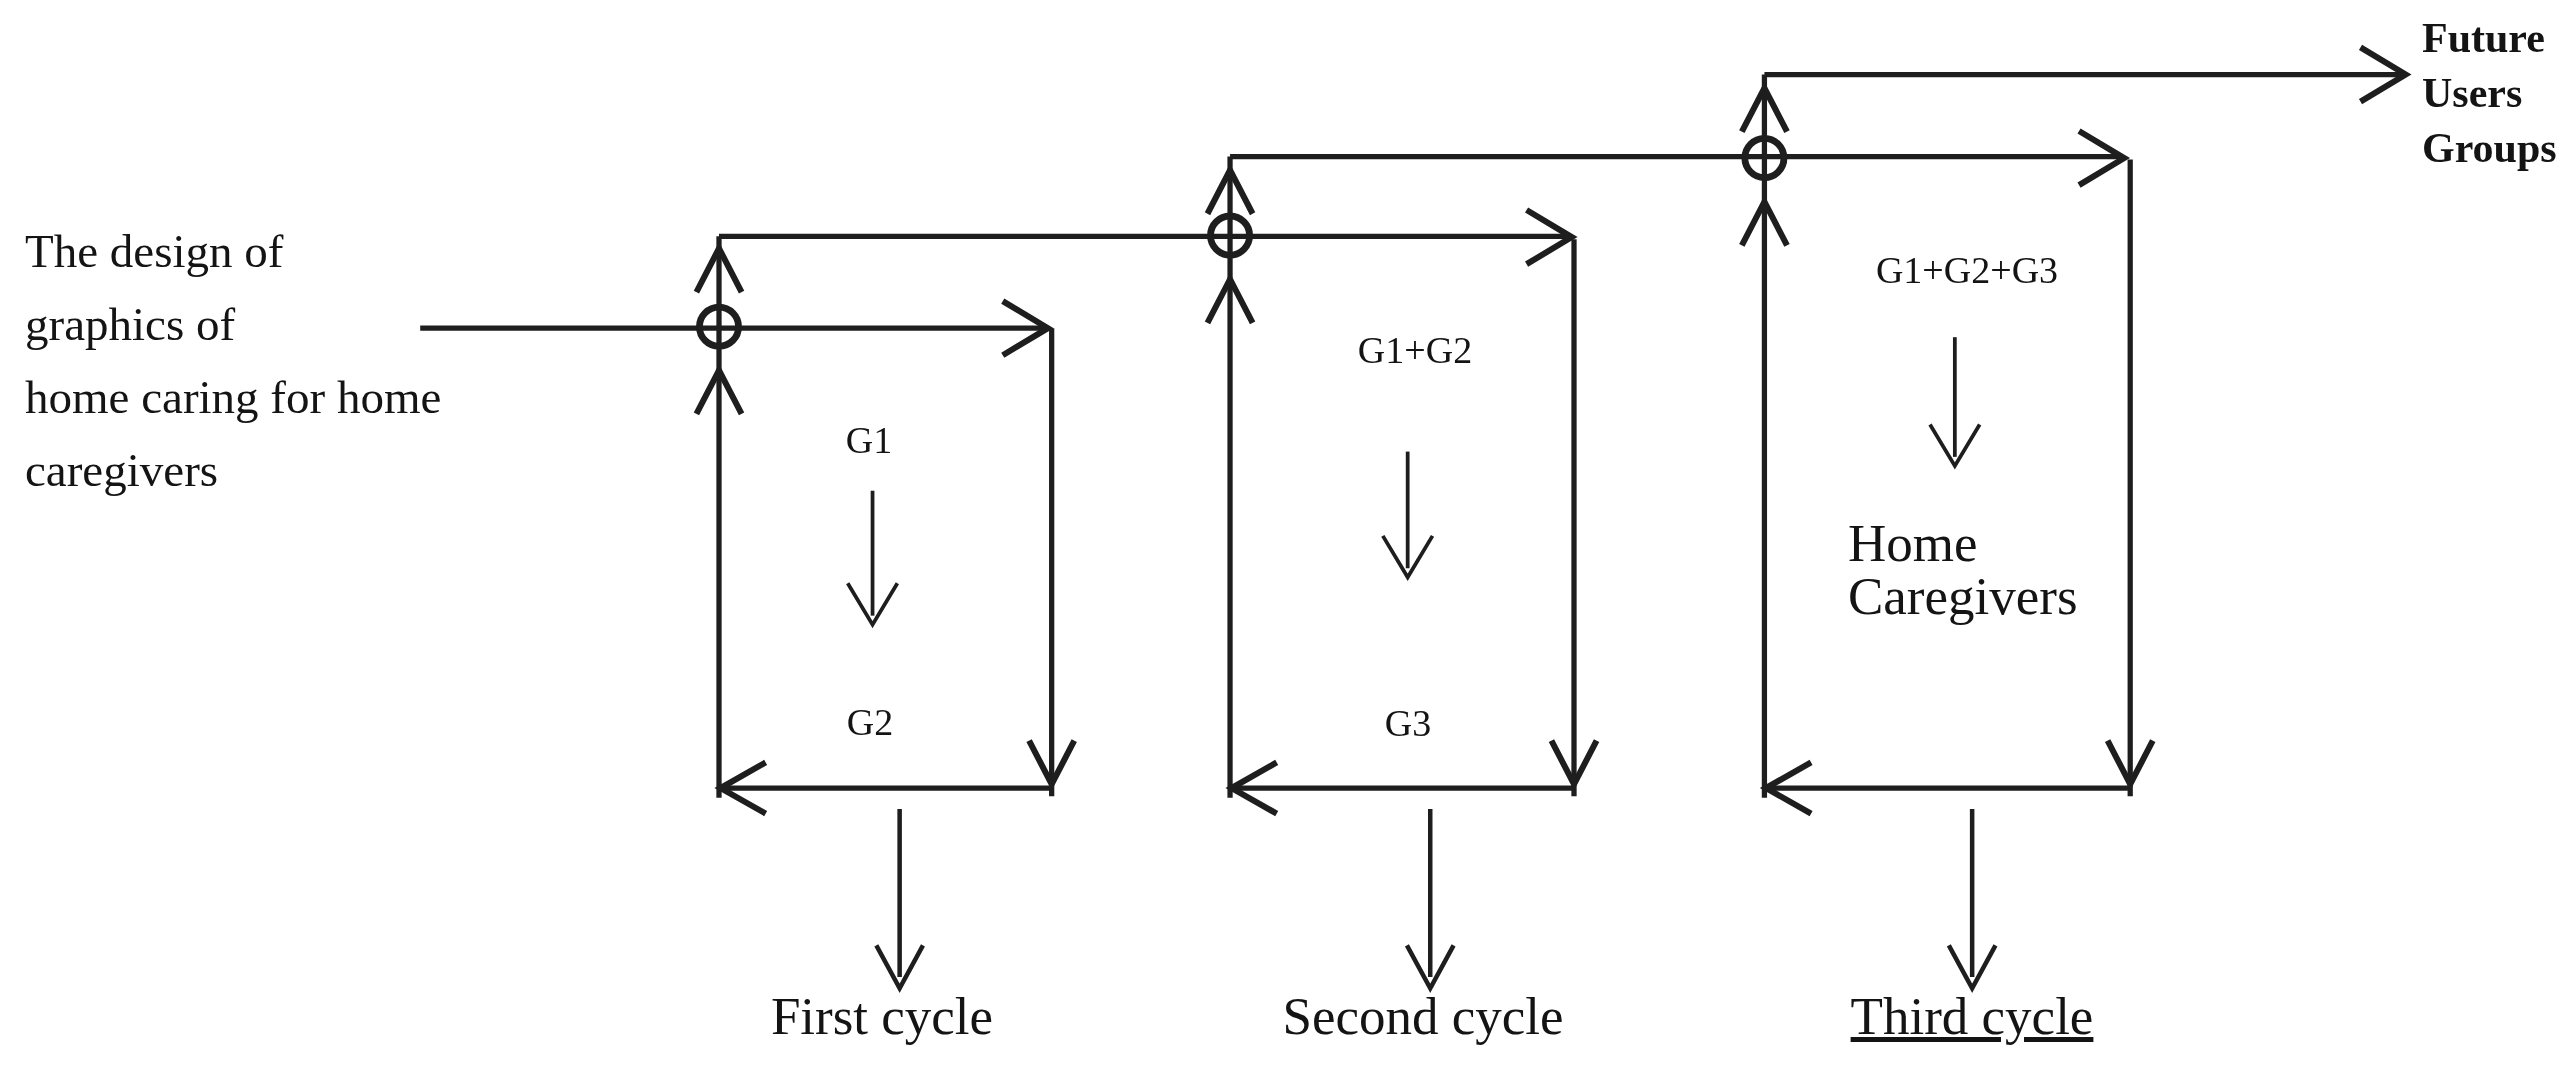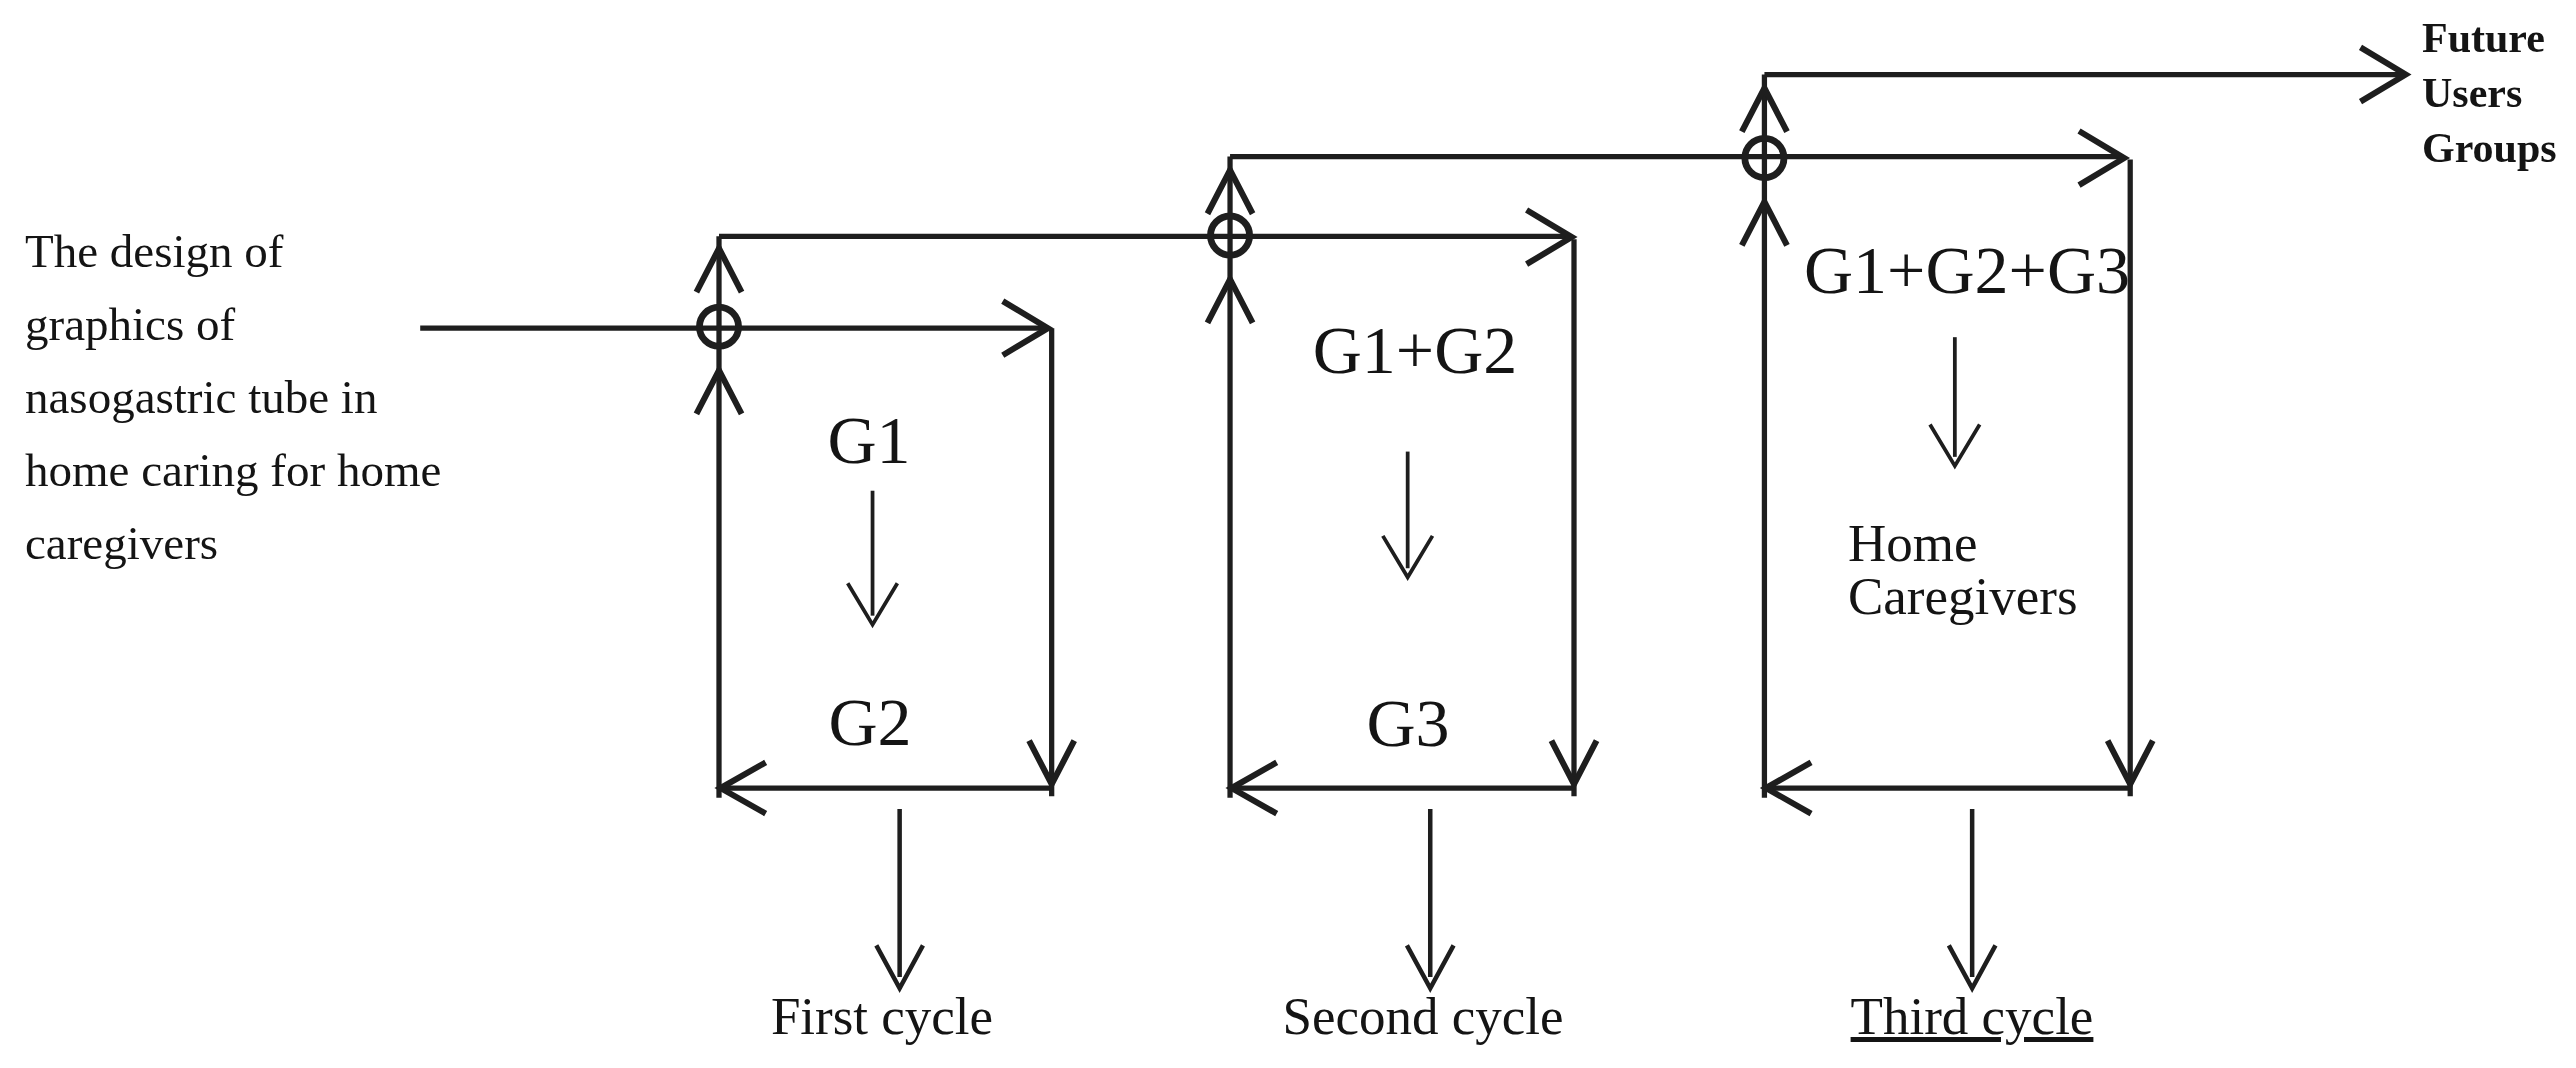--- a/index.html
+++ b/index.html
@@ -16,21 +16,21 @@
     color:var(--text);
     overflow:hidden;
   }
   svg.wires{position:absolute;left:0;top:0;width:100%;height:100%;}
   svg.wires path, svg.wires line, svg.wires circle{
     stroke:var(--line);fill:none;
   }
   .lbl{position:absolute;white-space:nowrap;color:var(--text);}
   .para{position:absolute;font-size:47px;line-height:73px;}
   .para div{white-space:nowrap;}
-  .node-lbl{font-size:68px;line-height:53px;transform:translateX(-50%);}
+  .node-lbl{font-size:38px;line-height:53px;transform:translateX(-50%);}
   .caption{font-size:53px;line-height:53px;transform:translateX(-50%);}
   .dual{position:absolute;font-size:53px;line-height:53px;}
   .future{position:absolute;font-size:42px;line-height:55px;}
 </style>
 </head>
 <body>
 
 <div class="canvas">
 
   <svg class="wires" viewBox="0 0 3422 1419">
@@ -87,21 +87,20 @@
     <path d="M1164 1256 L1195 1313 L1226 1256" stroke-width="6"></path>
     <path d="M1900 1075 V1298" stroke-width="6"></path>
     <path d="M1869 1256 L1900 1313 L1931 1256" stroke-width="6"></path>
     <path d="M2620 1075 V1298" stroke-width="6"></path>
     <path d="M2589 1256 L2620 1313 L2651 1256" stroke-width="6"></path>
   </svg>
 
   <div class="para" style="left:25px;top:215px;">
     <div>The design of</div>
     <div>graphics of</div>
-    <div>nasogastric tube in</div>
     <div>home caring for home</div>
     <div>caregivers</div>
   </div>
 
   <div class="lbl node-lbl" style="left:869px;top:414px;text-align:right;">G1</div>
   <div class="lbl node-lbl" style="left:870px;top:696px;">G2</div>
   <div class="lbl caption" style="left:882px;top:990px;">First cycle</div>
 
   <div class="lbl node-lbl" style="left:1415px;top:324px;">G1+G2</div>
   <div class="lbl node-lbl" style="left:1408px;top:697px;">G3</div>

